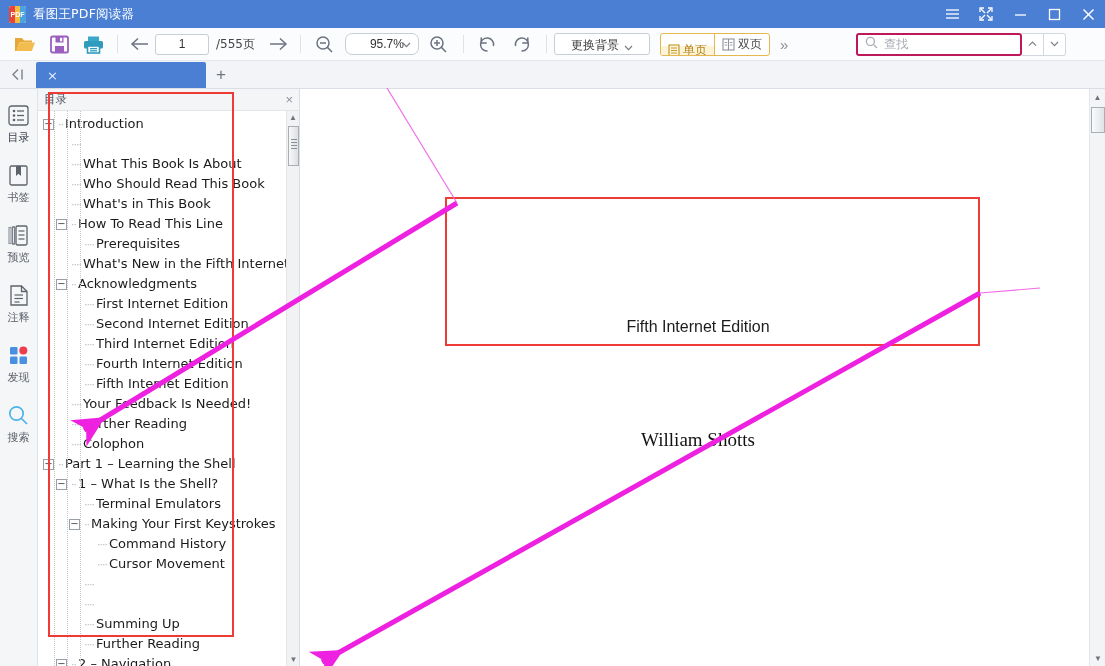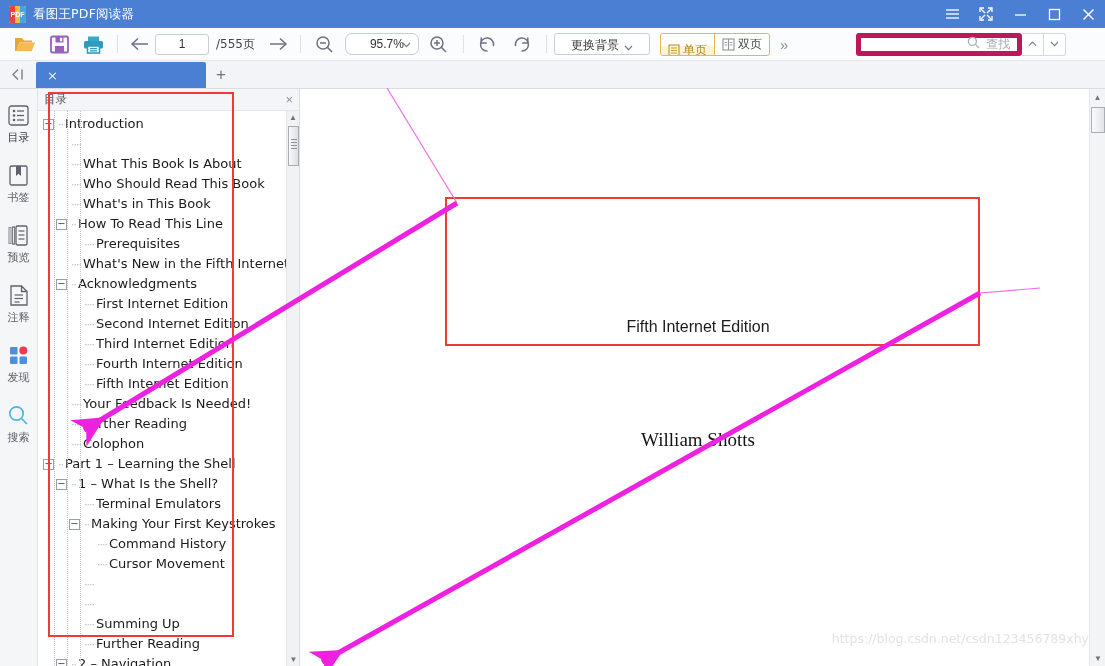--- a/index.html
+++ b/index.html
@@ -69,22 +69,22 @@
     display: flex; align-items: stretch; background: #fff;
   }
   .vm-item {
     display:flex; align-items:center; gap:3px; padding: 0 7px; font-size: 12px;
     font-family: "DejaVu Sans", sans-serif; color: #4c4c4c;
   }
   .vm-item.active { background: #fdf3d7; color: #b5821a; margin-top: 12px; }
   .vm-item + .vm-item { border-left: 1px solid #e3b84e; }
   .chev-more { color:#8a8f98; font-size: 15px; padding: 0 10px; }
   .search-box {
-    height: 23px; border: 5px solid #be185d; border-radius: 3px; background: #fff;
-    display: flex; align-items: center; width: 166px; padding: 0 7px; gap: 6px; justify-content: flex-end;
+    height: 23px; border: 2px solid #be185d; border-radius: 3px; background: #fff;
+    display: flex; align-items: center; width: 166px; padding: 0 7px; gap: 6px;
   }
   .search-box .ph { font-size: 12px; color: #a6abb3; font-family:"DejaVu Sans",sans-serif;}
   .srch-step {
     width: 22px; height: 23px; border: 1px solid #d3d8de; background: #fff;
     display:flex; align-items:center; justify-content:center; color:#7d838c;
   }
   .srch-step.first { border-left: none; }
   .srch-step.second { border-left: none; border-radius: 0 3px 3px 0; }
 
   
@@ -664,21 +664,20 @@
         </div>
       <div class="sb-arrow" style="position:absolute;bottom:0;left:0;width:13px">▼</div>
     </div>
   </div>
 
   <div class="docview">
     <div class="page">
       <div class="doc-sub">Fifth Internet Edition</div>
       <div class="doc-author">William Shotts</div>
     </div>
-    <div class="watermark">https://blog.csdn.net/csdn123456789xhy</div>
     <div class="doc-scroll">
       <div class="sb-arrow">▲</div>
       <div class="doc-thumb"></div>
       <div class="sb-arrow" style="position:absolute;bottom:0;left:0;width:16px">▼</div>
     </div>
   </div>
 
   <div class="ann-rect" style="left:48px; top:92px; width:186px; height:545px;"></div>
   <div class="ann-rect" style="left:445px; top:197px; width:535px; height:149px;"></div>
 

